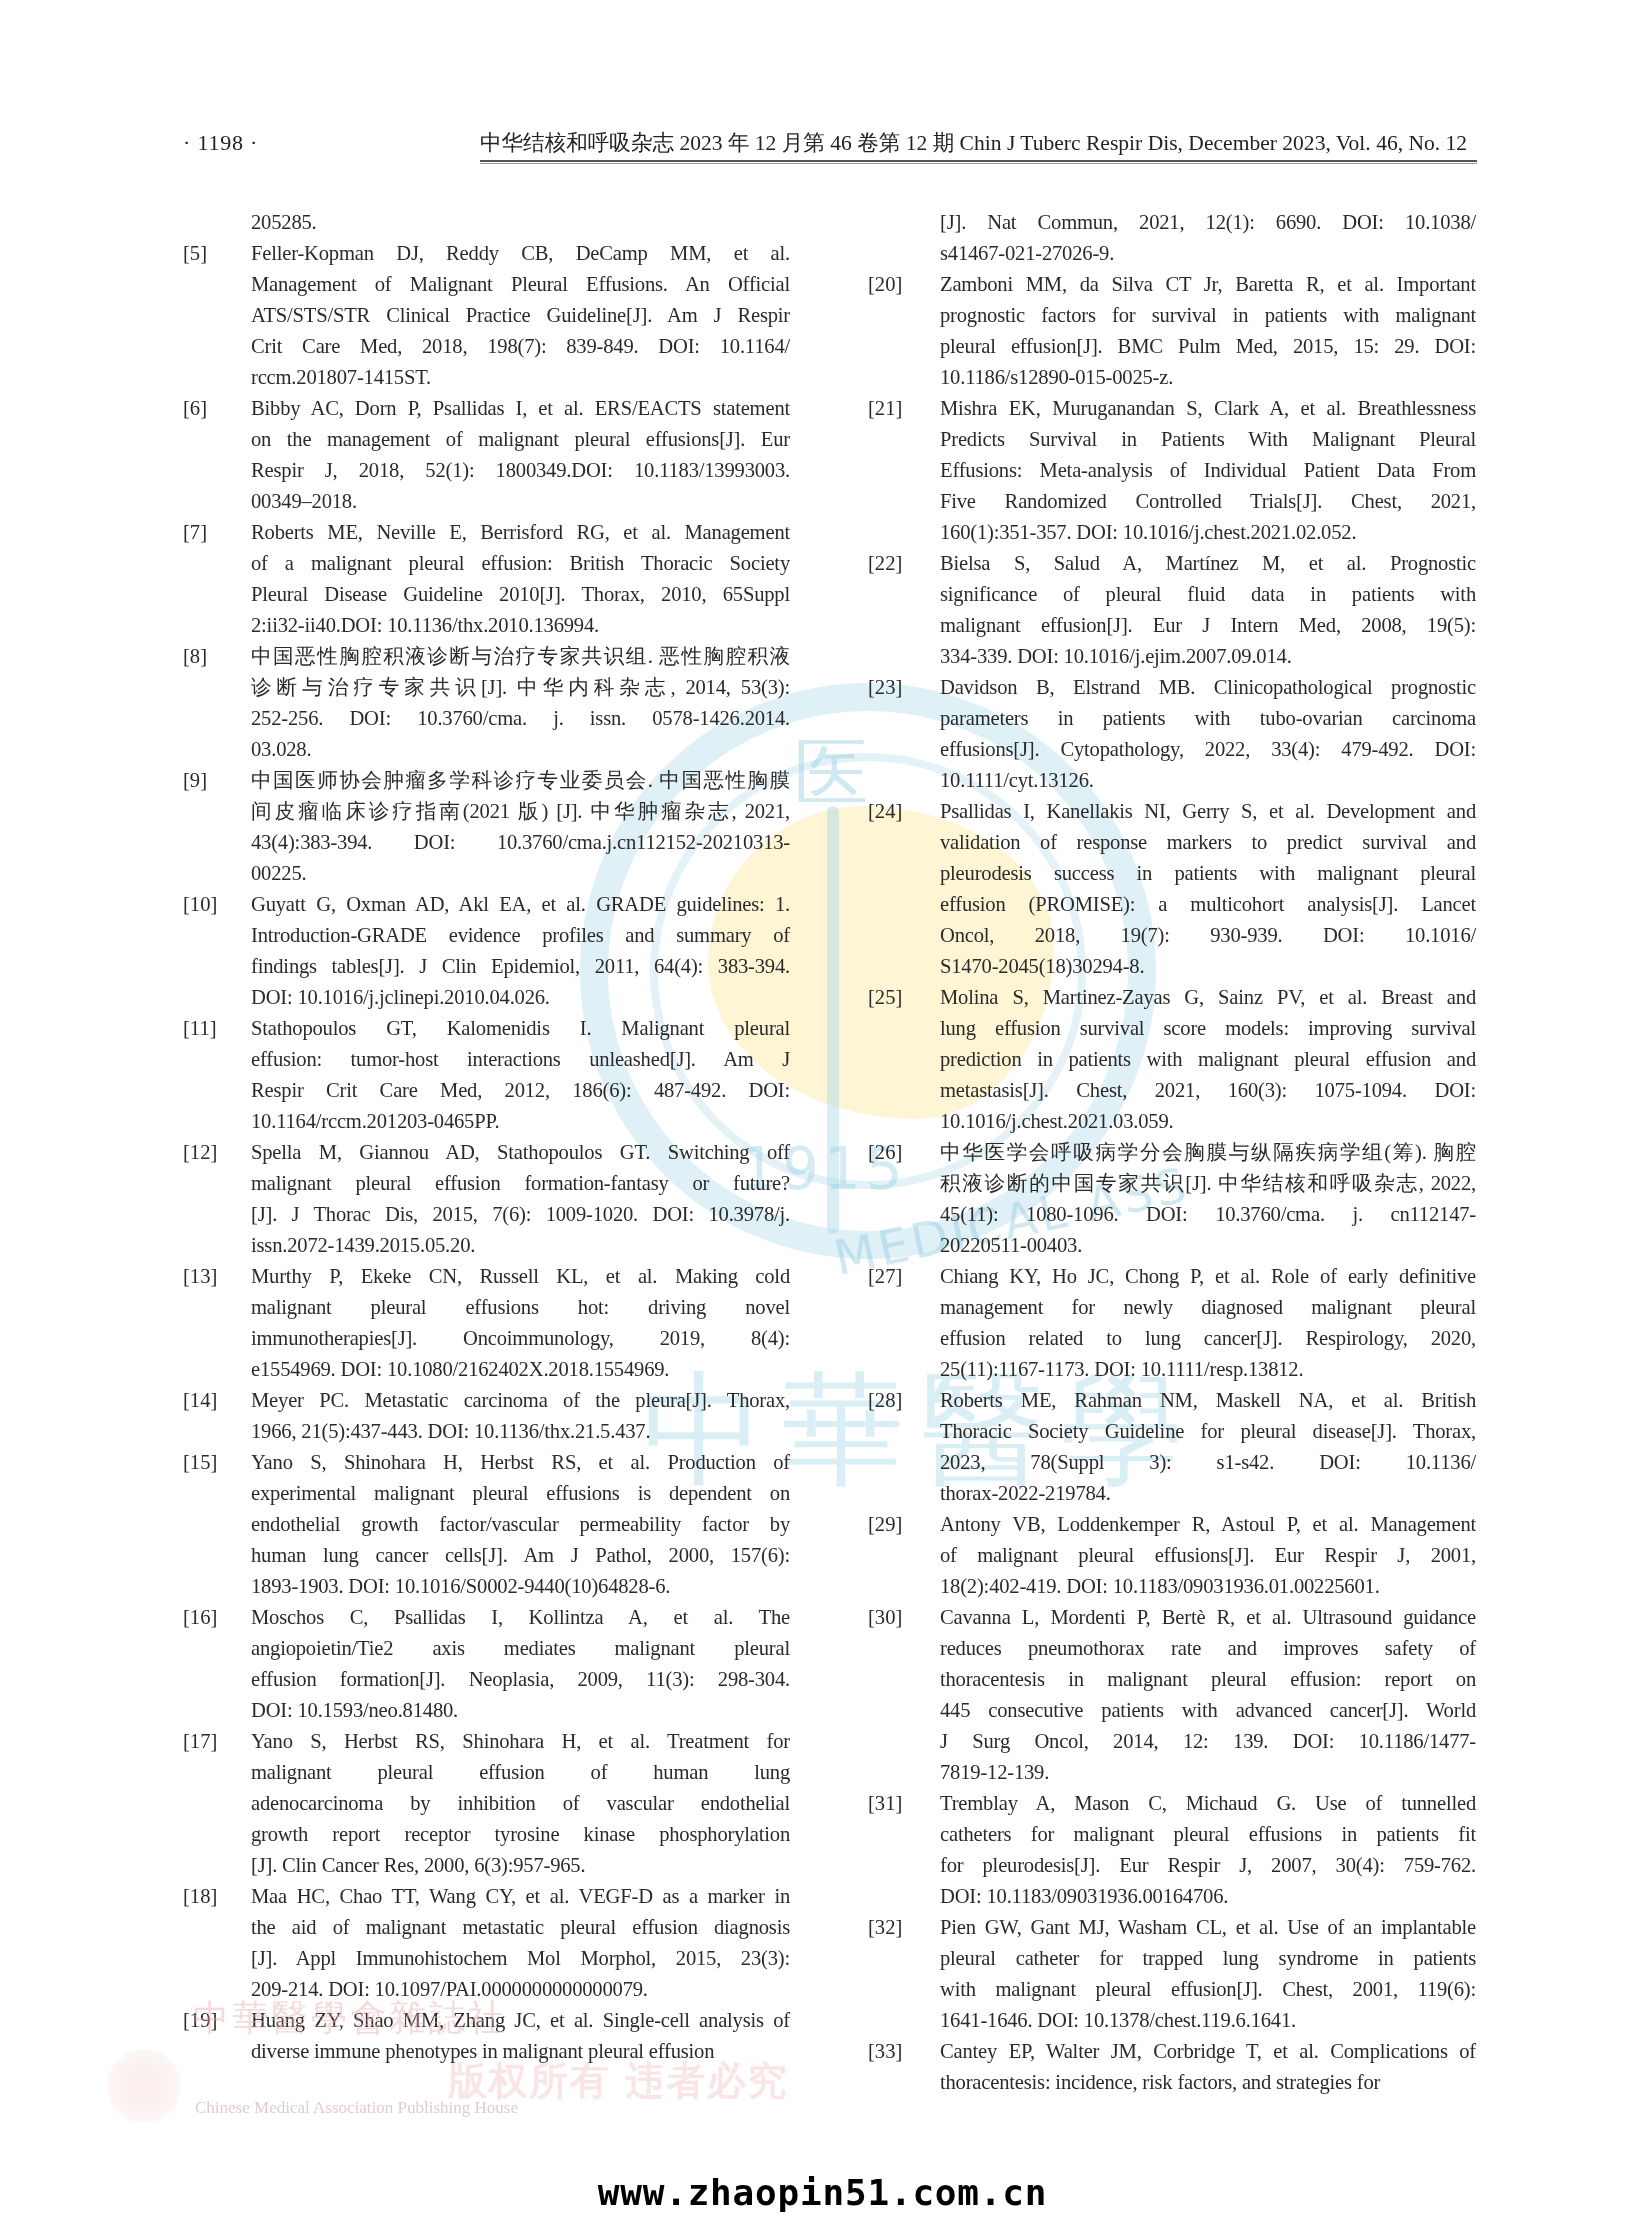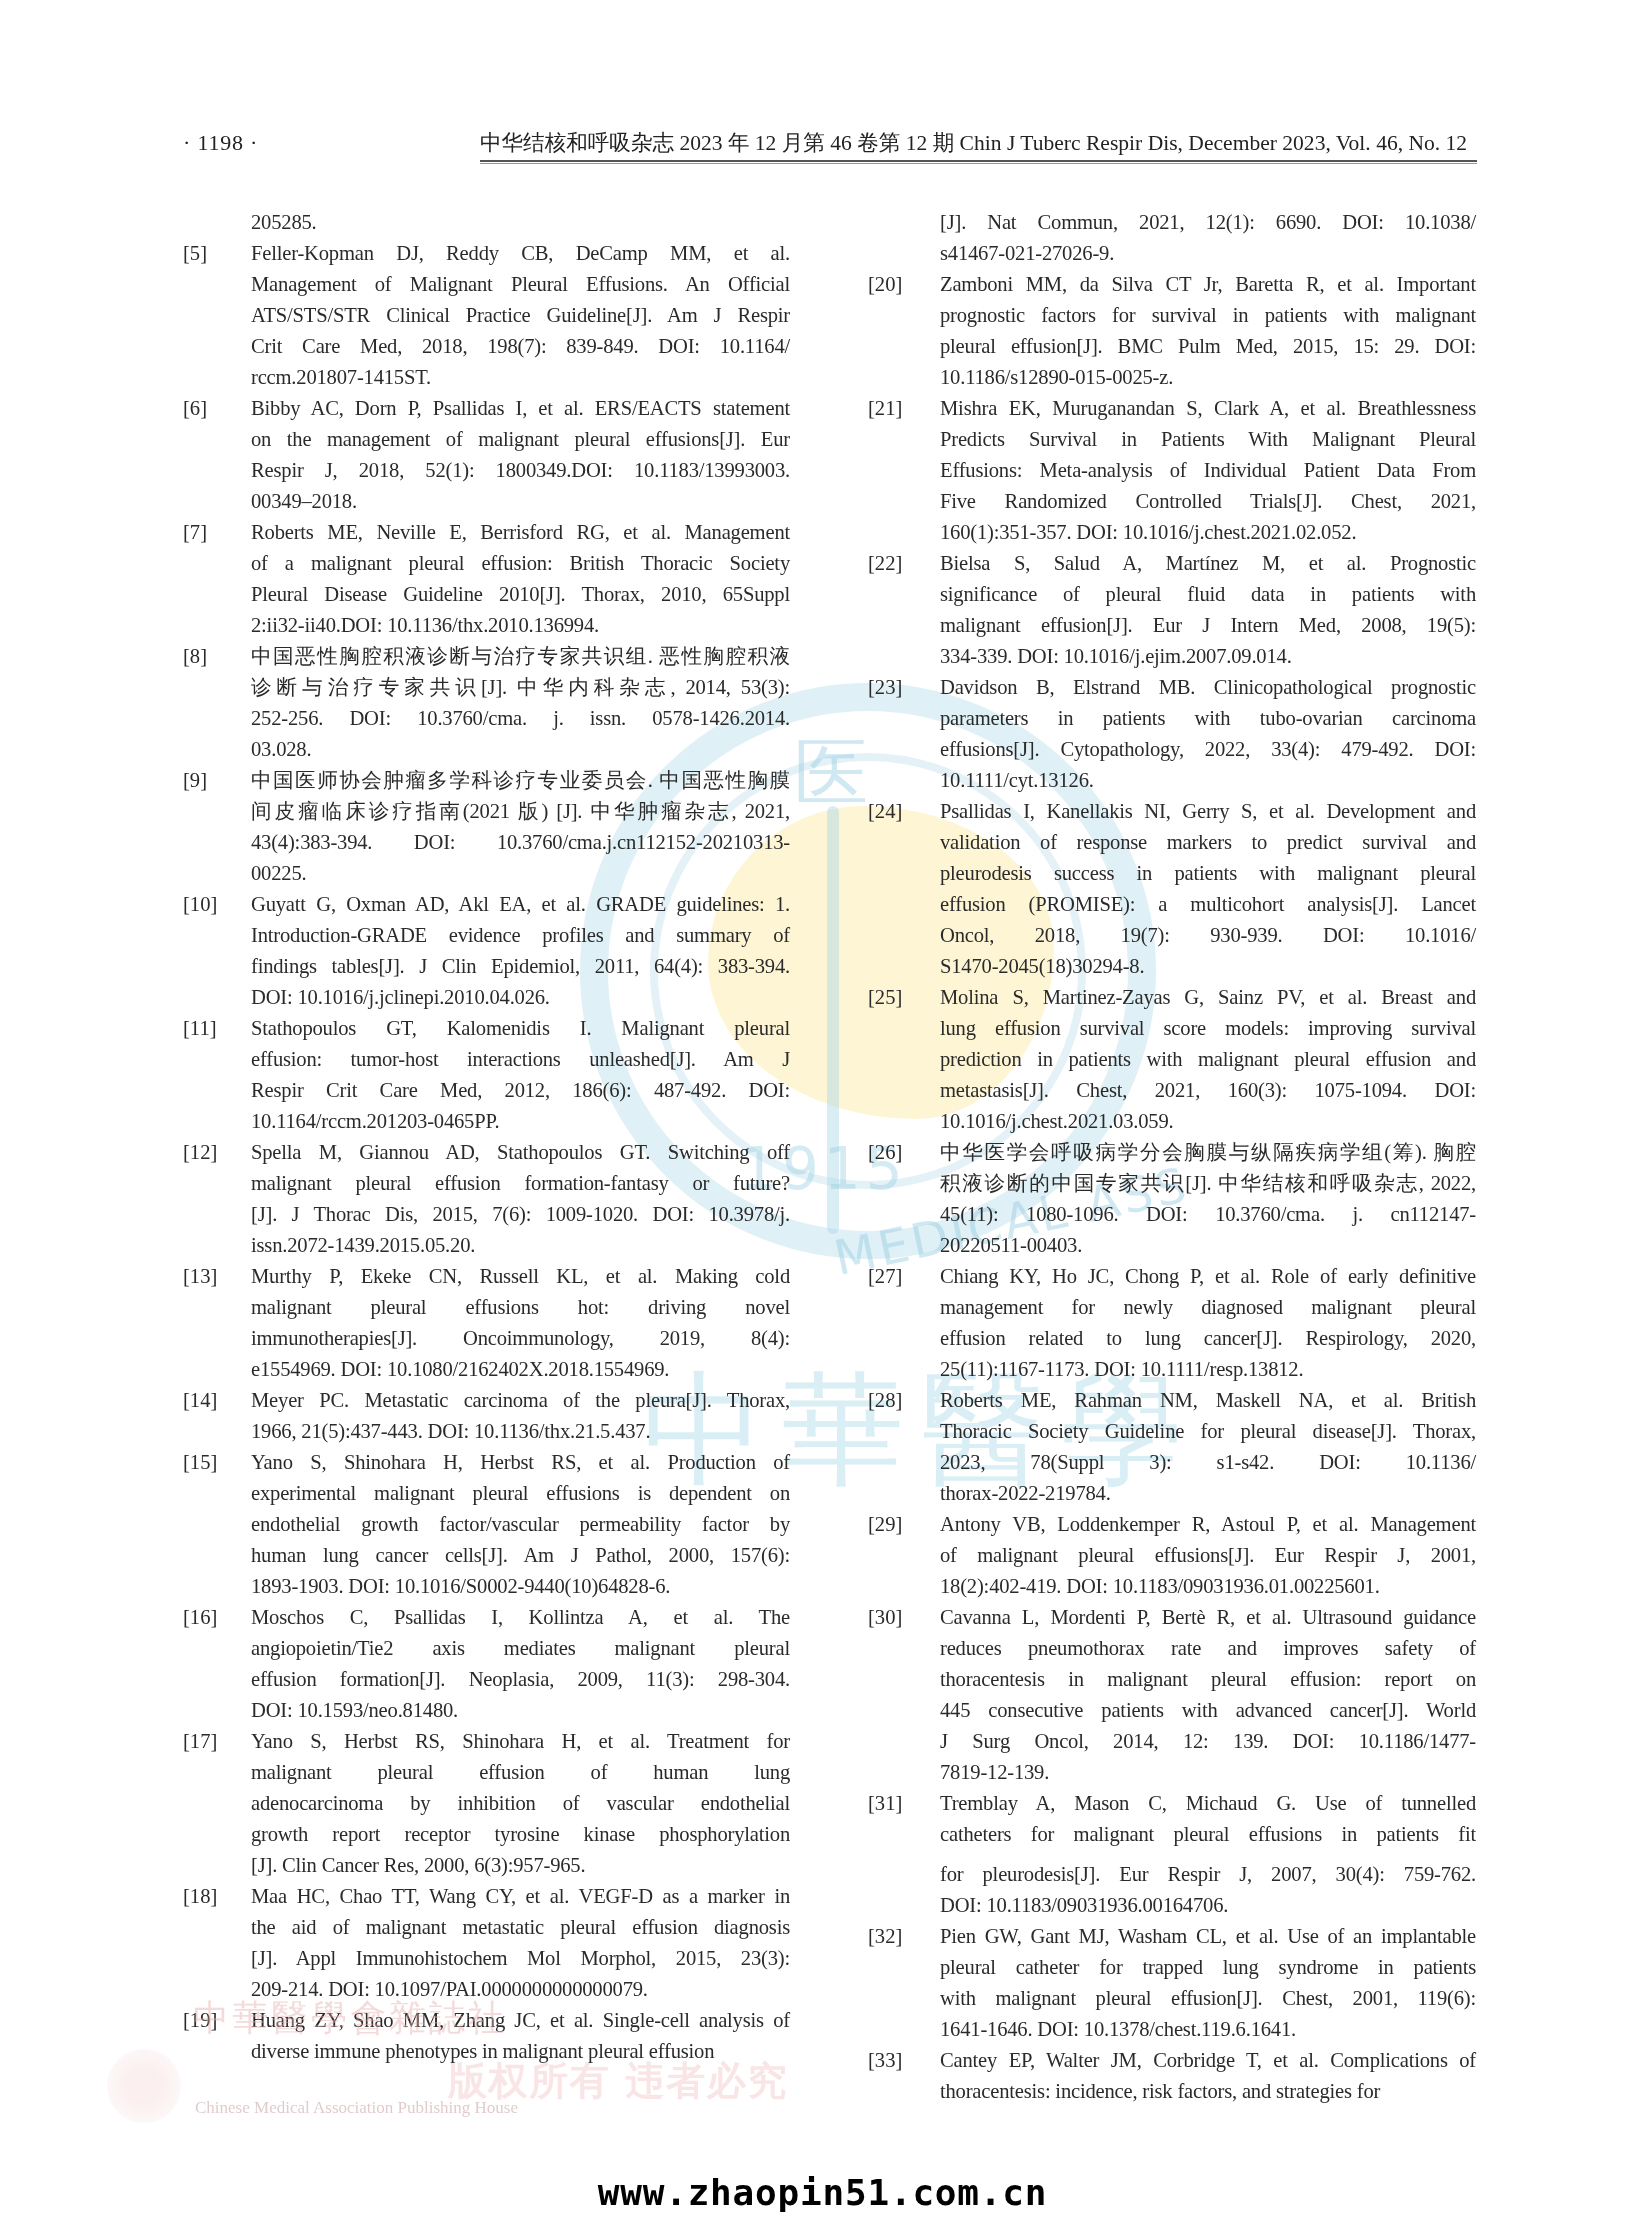--- a/index.html
+++ b/index.html
@@ -330,21 +330,21 @@
           <span class="line" style="display: block; text-align: justify; text-align-last: justify;">445 consecutive patients with advanced cancer[J]. World</span>
           <span class="line" style="display: block; text-align: justify; text-align-last: justify;">J  Surg  Oncol,  2014,  12:  139.  DOI:  10.1186/1477-</span>
           <span class="line last" style="display: block; text-align: left; text-align-last: left;">7819-12-139.</span>
         </div>
       </div>
       <div class="ref">
         <span class="ref-num">[31]</span>
         <div class="ref-lines">
           <span class="line" style="display: block; text-align: justify; text-align-last: justify;">Tremblay A, Mason C, Michaud G. Use of tunnelled</span>
           <span class="line" style="display: block; text-align: justify; text-align-last: justify;">catheters for malignant pleural effusions in patients fit</span>
-          <span class="line" style="display: block; text-align: justify; text-align-last: justify; margin-top: 9px;">for pleurodesis[J]. Eur Respir J, 2007, 30(4): 759-762.</span>
+          <span class="line" style="display: block; text-align: justify; text-align-last: justify;">for pleurodesis[J]. Eur Respir J, 2007, 30(4): 759-762.</span>
           <span class="line last" style="display: block; text-align: left; text-align-last: left;">DOI: 10.1183/09031936.00164706.</span>
         </div>
       </div>
       <div class="ref">
         <span class="ref-num">[32]</span>
         <div class="ref-lines">
           <span class="line" style="display: block; text-align: justify; text-align-last: justify;">Pien GW, Gant MJ, Washam CL, et al. Use of an implantable</span>
           <span class="line" style="display: block; text-align: justify; text-align-last: justify;">pleural catheter for trapped lung syndrome in patients</span>
           <span class="line" style="display: block; text-align: justify; text-align-last: justify;">with malignant pleural effusion[J]. Chest, 2001, 119(6):</span>
           <span class="line last" style="display: block; text-align: left; text-align-last: left;">1641-1646. DOI: 10.1378/chest.119.6.1641.</span>

